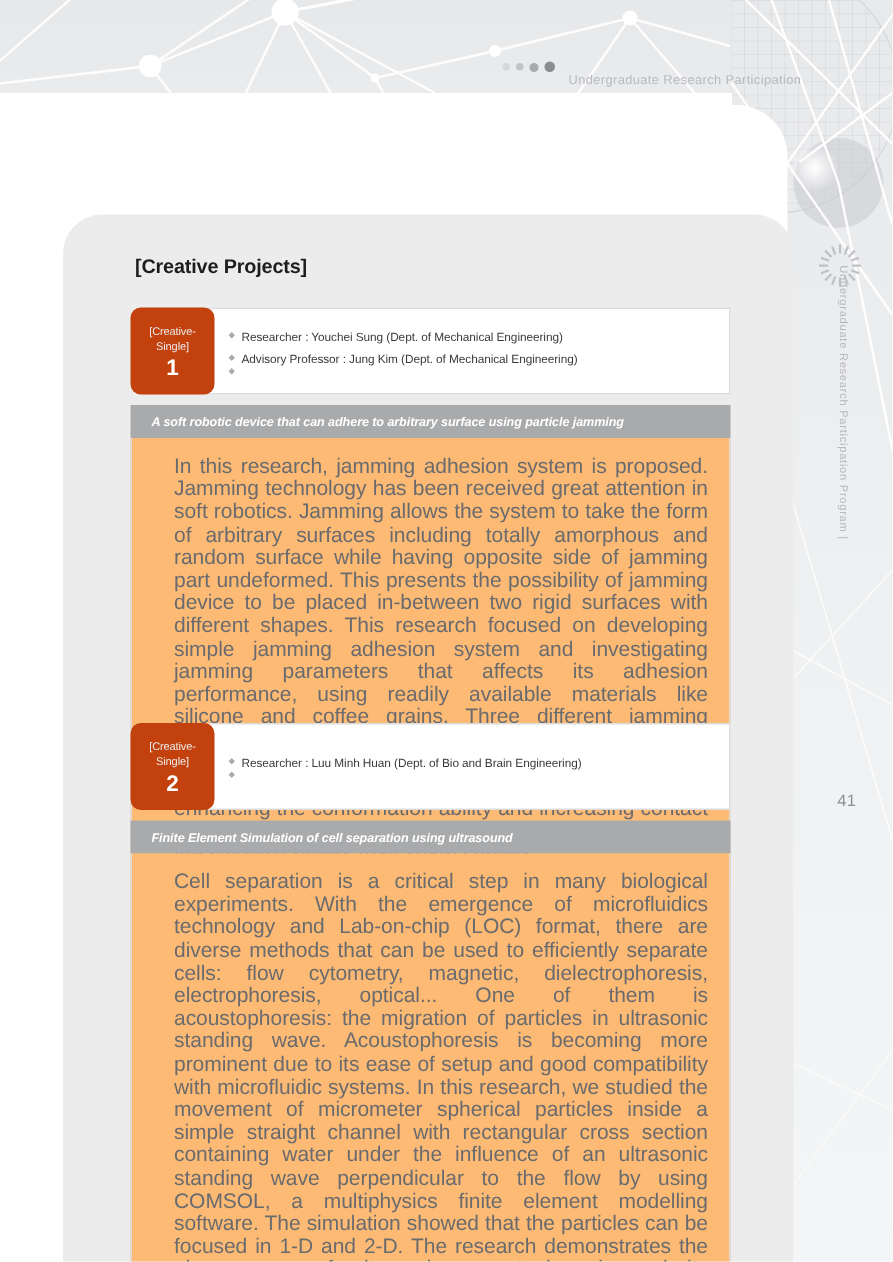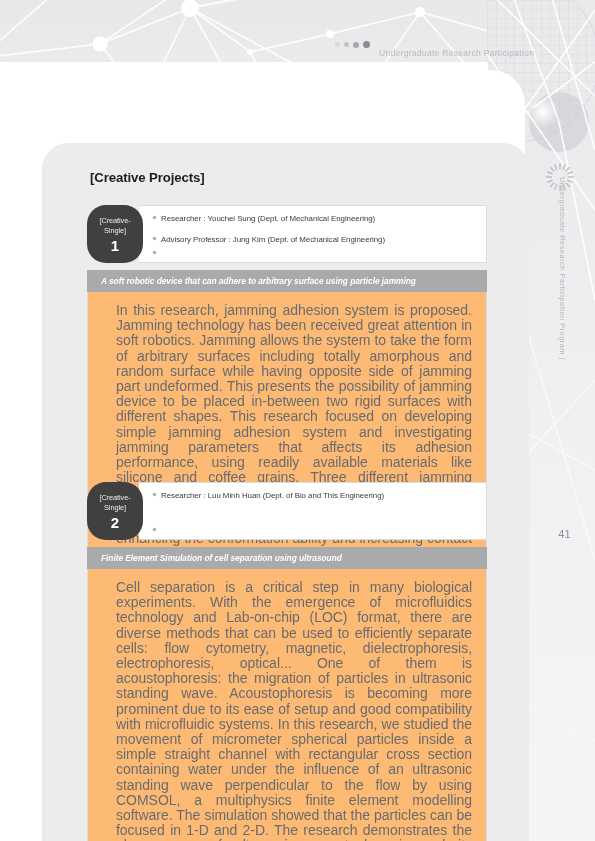--- a/index.html
+++ b/index.html
@@ -134,22 +134,22 @@
   
   .info-row {
     position: relative;
     display: flex;
     align-items: stretch;
     height: 58px;
   }
   .badge {
     width: 56px;
     min-width: 56px;
-    background: #404040;
-    border-radius: 19px;
+    background: #c2410c;
+    border-radius: 7px;
     color: #ffffff;
     display: flex;
     flex-direction: column;
     align-items: center;
     justify-content: center;
     padding-top: 2px;
     box-sizing: border-box;
     position: relative;
     z-index: 2;
   }
@@ -170,21 +170,21 @@
   .meta-box {
     flex: 1;
     background: #ffffff;
     border: 1px solid #dcdcdc;
     border-left: none;
     margin-left: -4px;
     padding: 6px 10px 6px 14px;
     box-sizing: border-box;
     display: flex;
     flex-direction: column;
-    justify-content: space-between;
+    justify-content: center;
     gap: 2px;
   }
   .meta-item {
     font-size: 7.9px;
     line-height: 13px;
     color: #3a3a3c;
     display: flex;
     align-items: baseline;
     gap: 5px;
     letter-spacing: -0.05px;
@@ -367,21 +367,21 @@
         <div class="badge">
           <div class="badge-kind">
             <div>[Creative-</div>
             <div>Single]</div>
           </div>
           <div class="badge-num">2</div>
         </div>
         <div class="meta-box">
           <div class="meta-item">
             <span class="bullet"></span>
-            <span>Researcher : Luu Minh Huan (Dept. of Bio and This Engineering)</span>
+            <span>Researcher : Luu Minh Huan (Dept. of Bio and Brain Engineering)</span>
           </div>
           <div class="meta-item">
             <span class="bullet"></span>
           </div>
         </div>
       </div>
       <div class="title-bar">Finite Element Simulation of cell separation using ultrasound</div>
       <div class="abstract">Cell separation is a critical step in many biological experiments. With the emergence of microfluidics technology and Lab-on-chip (LOC) format, there are diverse methods that can be used to efficiently separate cells: flow cytometry, magnetic, dielectrophoresis, electrophoresis, optical... One of them is acoustophoresis: the migration of particles in ultrasonic standing wave. Acoustophoresis is becoming more prominent due to its ease of setup and good compatibility with microfluidic systems. In this research, we studied the movement of micrometer spherical particles inside a simple straight channel with rectangular cross section containing water under the influence of an ultrasonic standing wave perpendicular to the flow by using COMSOL, a multiphysics finite element modelling software. The simulation showed that the particles can be focused in 1-D and 2-D. The research demonstrates the phenomenon of ultrasonic acoustophoresis and its potential use in cell focusing for separation. In future research, the simulation is expected to encompass more elaborate factors, such as thermoviscous effect, to increase the accuracy and usability of the results for experiment researches.</div>
     </div>
 

